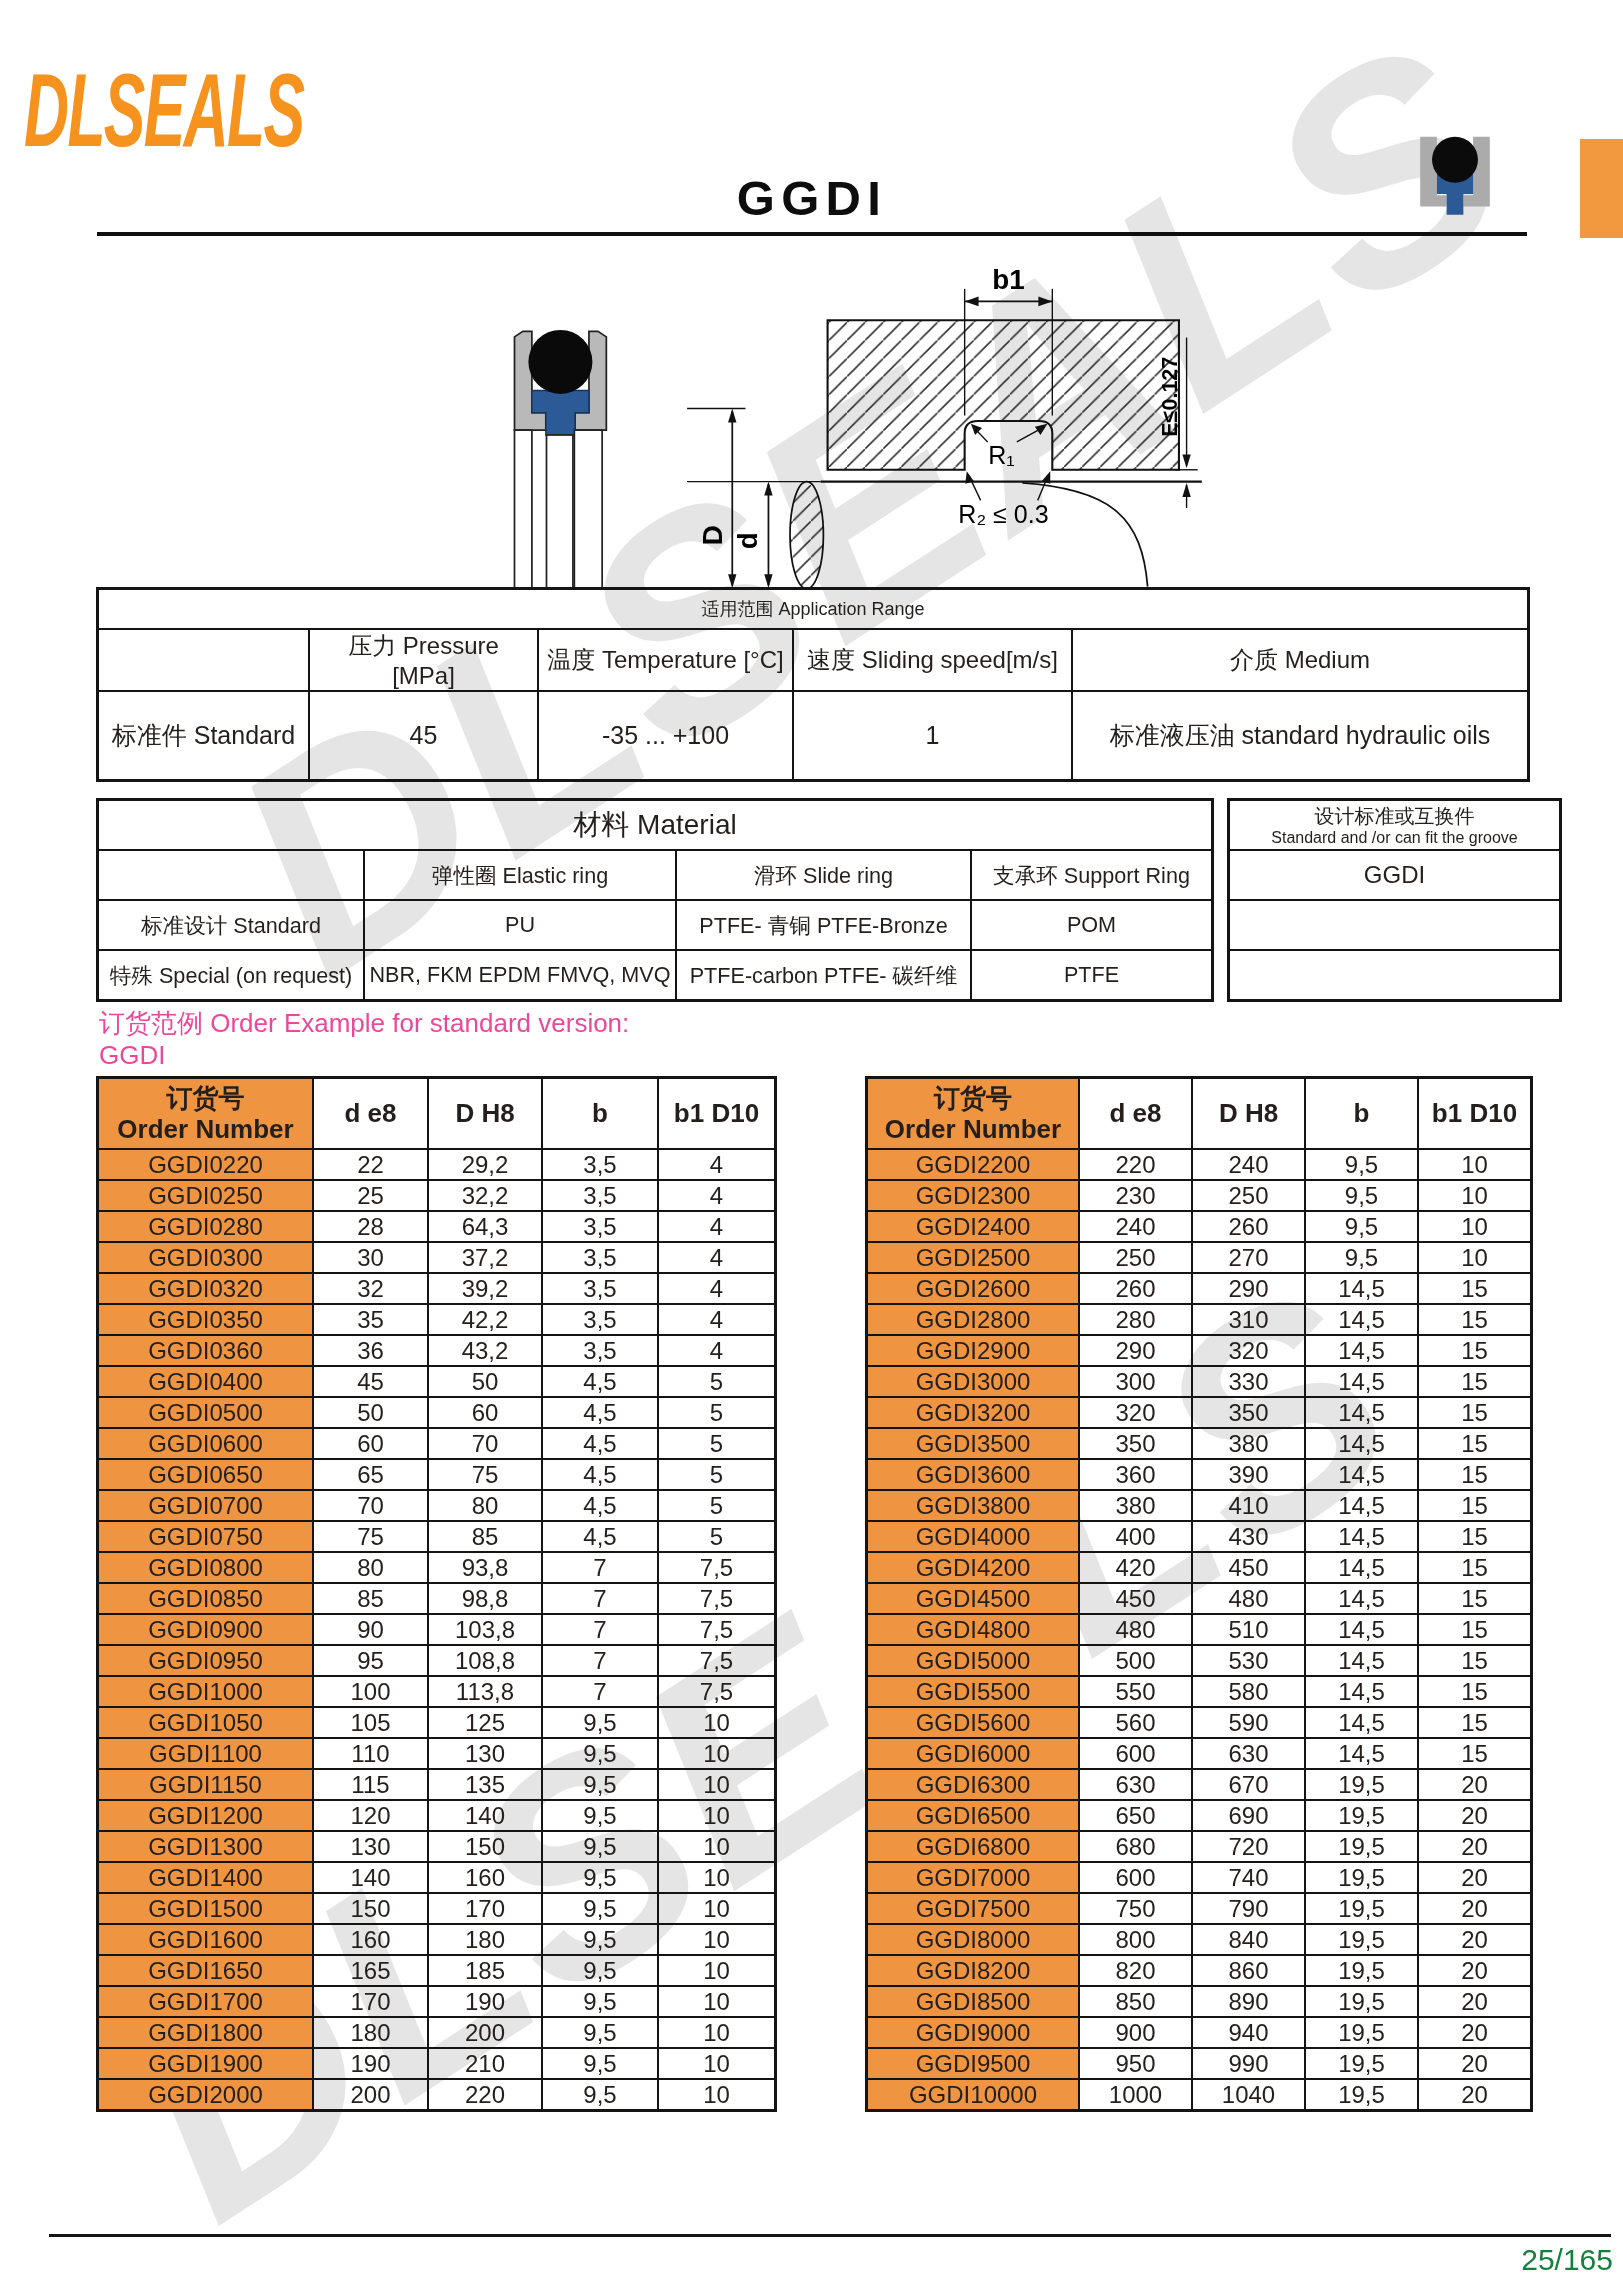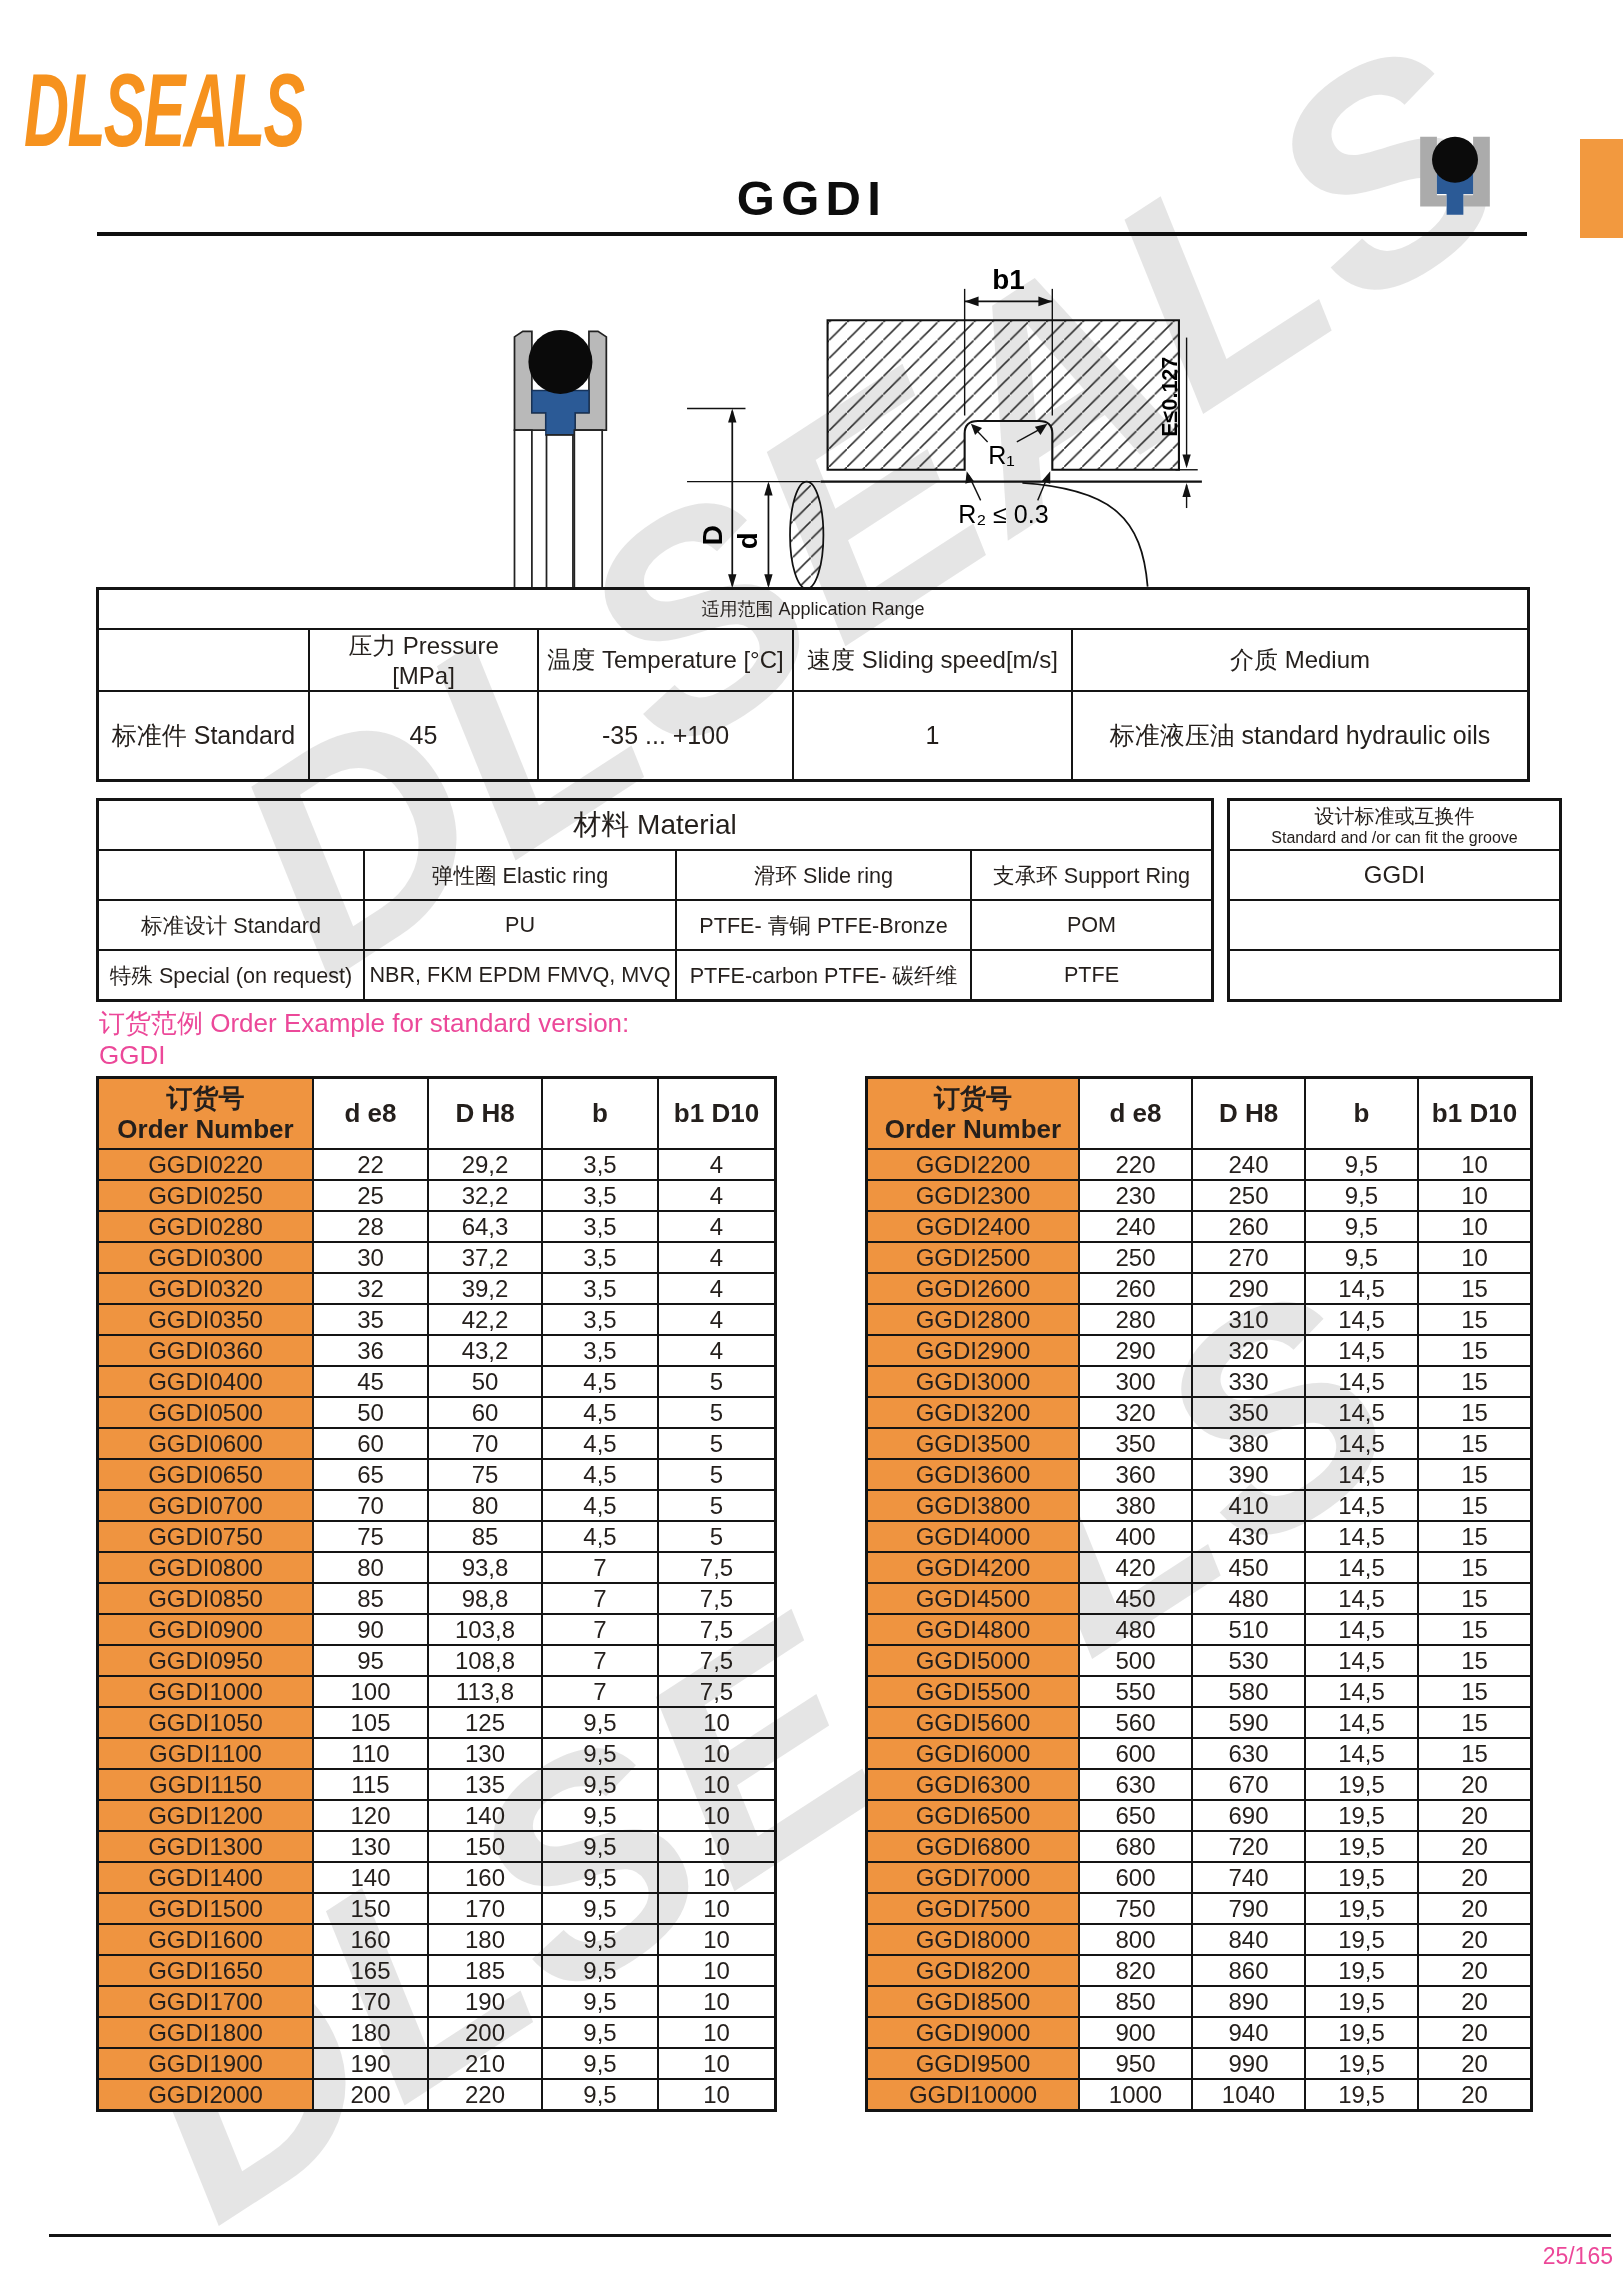--- a/index.html
+++ b/index.html
@@ -40,21 +40,21 @@
   #grooveTable .g-val{font-size:24px;}
   .order-example{position:absolute;left:99px;top:1007px;font-size:26px;line-height:32px;color:#ec4899;}
   
   table.size{font-size:24px;}
   .size th{height:69px;font-size:26px;font-weight:700;line-height:31px;}
   .size td{height:29px;line-height:29px;font-size:24px;}
   .ocell{background:#EF9440;}
   #leftTable{left:97px;top:1077px;width:677px;}
   #rightTable{left:866px;top:1077px;width:665px;}
   .footer-rule{position:absolute;left:49px;top:2234px;width:1562px;height:2.8px;background:#141414;}
-  .page-num{position:absolute;right:11px;top:2243px;font-size:23px;color:#ec4899;}
+  .page-num{position:absolute;right:11px;top:2243px;font-size:30px;color:#15803d;}
   svg text{font-family:"Liberation Sans","DejaVu Sans",sans-serif;}
 </style>
 </head>
 <body>
 
 <div class="page">
 
   <div class="wm" id="wm1">DLSEALS</div>
   <div class="wm" id="wm2">DLSEALS</div>
 

